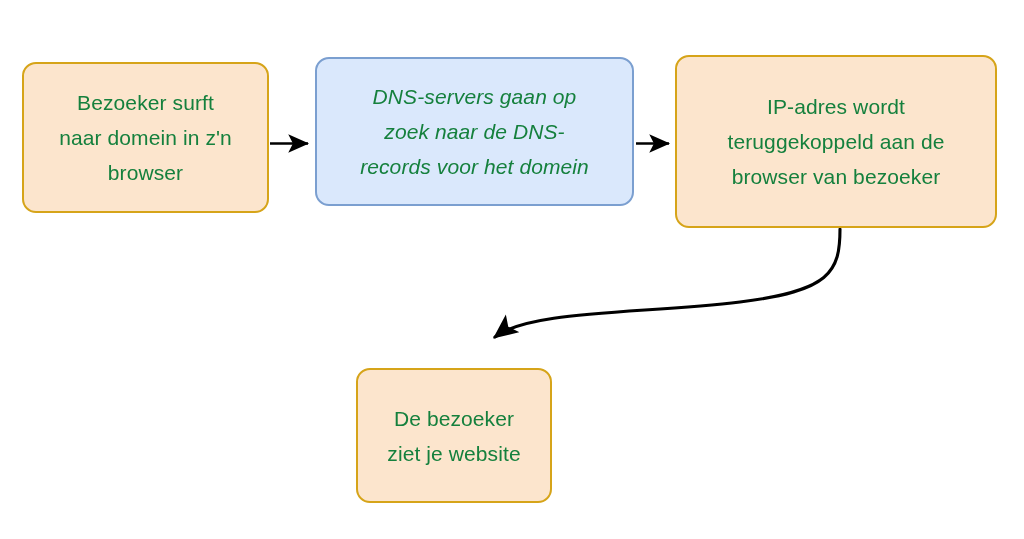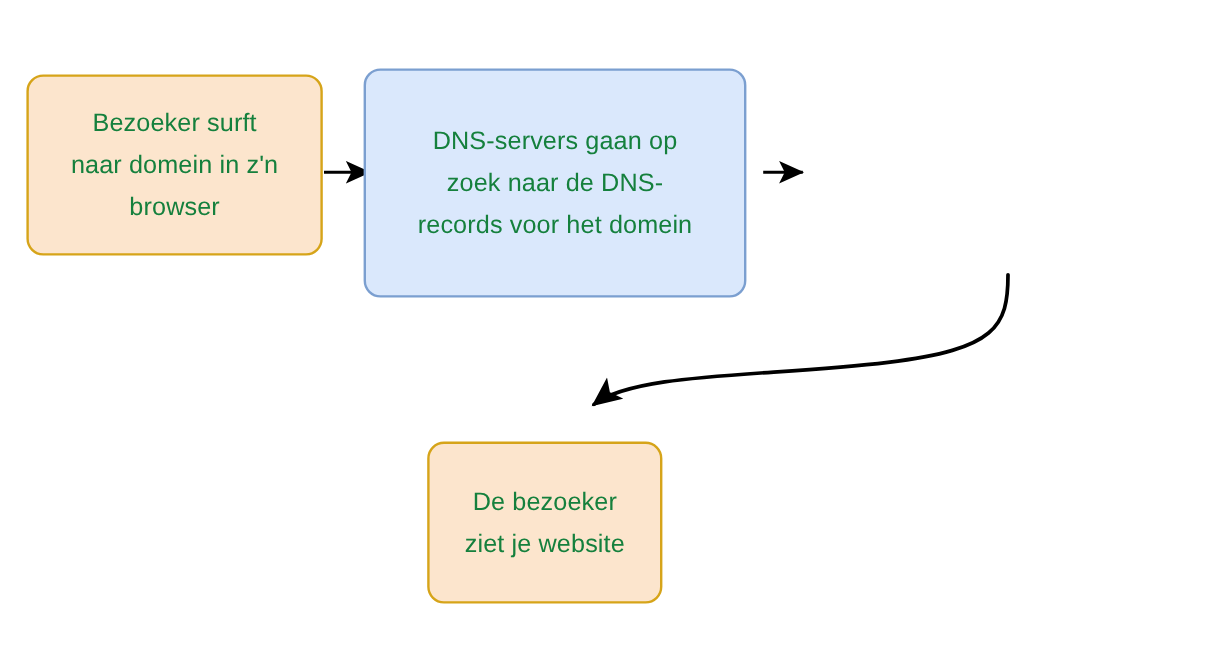--- a/index.html
+++ b/index.html
@@ -76,21 +76,24 @@
 
     <g>
       <path d="M 840 229 C 840 272 830 291 740 302 C 640 314 530 310 495 337" fill="none" stroke="#000000" stroke-width="3.1" stroke-linecap="round" marker-end="url(#arrowhead-curve)"></path>
     </g>
   </svg>
 
   <div class="node node-orange" style="left:22px; top:62px; width:247px; height:151px;">Bezoeker surft
 naar domein in z'n
 browser</div>
 
-  <div class="node node-blue" style="left:303px; top:57px; width:319px; height:191px;">DNS-servers gaan op
+  <div class="node node-blue" style="left:315px; top:57px; width:319px; height:149px;font-style:italic;">DNS-servers gaan op
 zoek naar de DNS-
 records voor het domein</div>
 
+  <div class="node node-orange" style="left:675px; top:55px; width:322px; height:173px;">IP-adres wordt
+teruggekoppeld aan de
+browser van bezoeker</div>
 
   <div class="node node-orange" style="left:356px; top:368px; width:196px; height:135px;">De bezoeker
 ziet je website</div>
 
 </div>
 
 </body></html>

